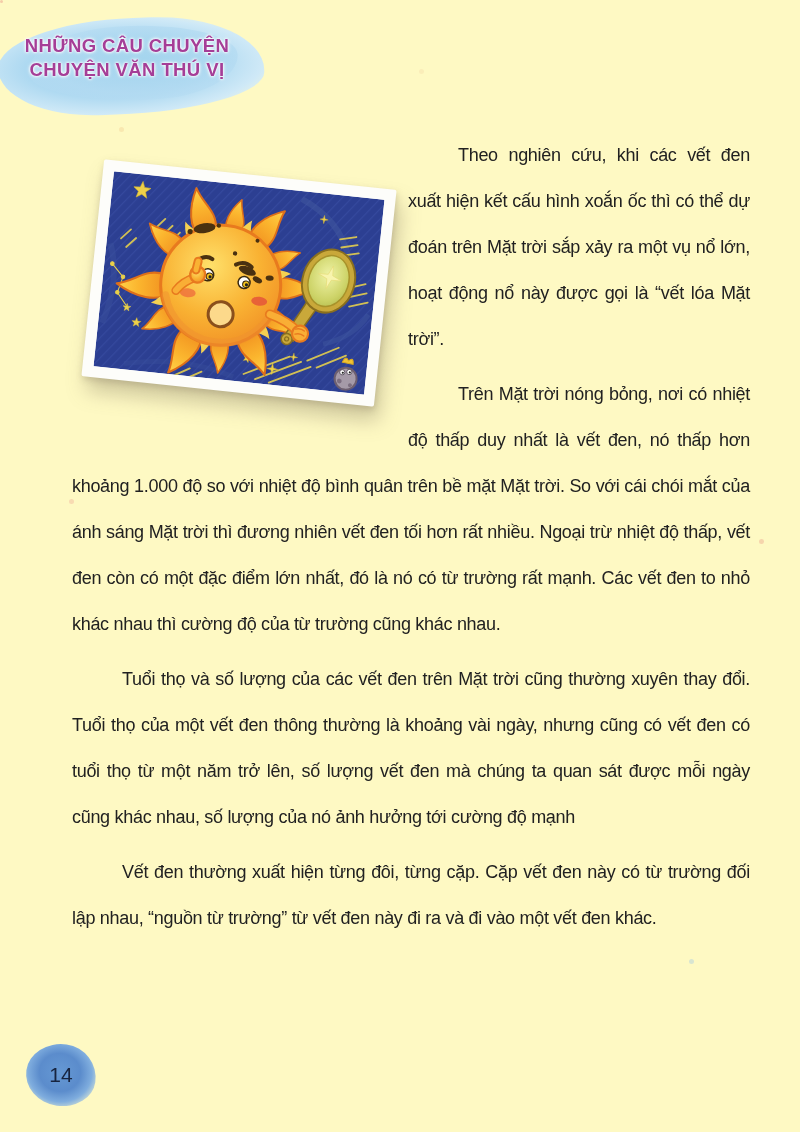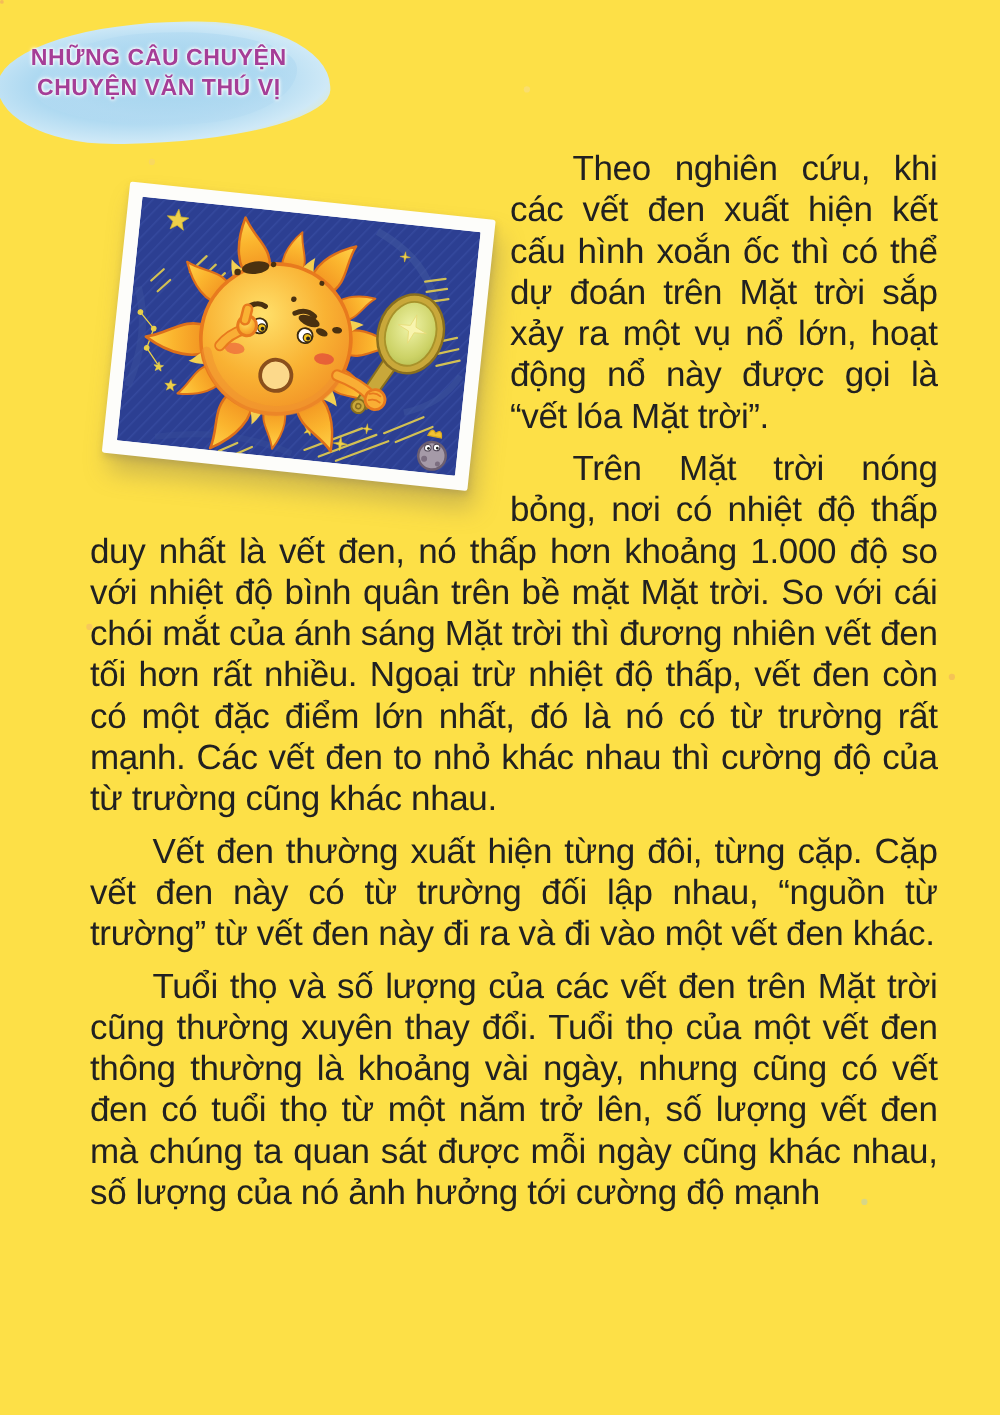--- a/index.html
+++ b/index.html
@@ -1,19 +1,19 @@
 <!DOCTYPE html>
 <html><head>
 <meta charset="utf-8">
 <style>
   html,body{margin:0;padding:0;}
   .page{
     position:relative;
     width:800px;height:1132px;
-    background:#fde047;
+    background:#fef9c3;
     overflow:hidden;
     font-family:"Liberation Sans", sans-serif;
   }
   
   .dust{
     position:absolute;left:0;top:0;width:3px;height:3px;border-radius:50%;
     background:rgba(230,120,120,.35);
     box-shadow: 70px 500px 0 1px rgba(235,150,140,.3),
                 760px 540px 0 1px rgba(230,130,120,.3),
                 120px 128px 0 1px rgba(240,200,140,.35),
@@ -37,22 +37,22 @@
     border-radius:48% 52% 42% 58% / 60% 45% 58% 42%;
   }
   .header-text{
     position:relative;z-index:2;text-align:center;
     font-size:18.5px;line-height:24px;font-weight:700;
     color:#a53e97;letter-spacing:.4px;
     text-shadow:0 0 2px #fff,0 0 3px #fff,0 0 4px rgba(255,255,255,.9);
   }
   
   .content{
-    position:absolute;left:72px;top:118px;width:678px;
-    font-size:28px;line-height:33px;letter-spacing:-0.3px;
+    position:absolute;left:72px;top:132px;width:678px;
+    font-size:18px;line-height:46px;letter-spacing:-0.3px;
     color:#212121;text-align:justify;
   }
   .content p{margin:0 0 9px 0;text-indent:50px;}
   .illu-float{float:left;width:336px;height:305px;}
   
   .photo{
     width:272px;
     margin:42px 0 0 20px;
     padding:11px;
     background:#fdfdfa;
@@ -243,17 +243,21 @@
             <circle cx="255" cy="175" r="2.6" fill="#fff" stroke="#4e4454" stroke-width=".8"></circle>
             <circle cx="248.6" cy="176.4" r="1.1" fill="#222"></circle>
             <circle cx="255.6" cy="175.4" r="1.1" fill="#222"></circle>
           </g>
         </svg>
       </figure>
     </div>
 
     <p>Theo nghiên cứu, khi các vết đen xuất hiện kết cấu hình xoắn ốc thì có thể dự đoán trên Mặt trời sắp xảy ra một vụ nổ lớn, hoạt động nổ này được gọi là “vết lóa Mặt trời”.</p>
     <p>Trên Mặt trời nóng bỏng, nơi có nhiệt độ thấp duy nhất là vết đen, nó thấp hơn khoảng 1.000 độ so với nhiệt độ bình quân trên bề mặt Mặt trời. So với cái chói mắt của ánh sáng Mặt trời thì đương nhiên vết đen tối hơn rất nhiều. Ngoại trừ nhiệt độ thấp, vết đen còn có một đặc điểm lớn nhất, đó là nó có từ trường rất mạnh. Các vết đen to nhỏ khác nhau thì cường độ của từ trường cũng khác nhau.</p>
+    <p>Tuổi thọ và số lượng của các vết đen trên Mặt trời cũng thường xuyên thay đổi. Tuổi thọ của một vết đen thông thường là khoảng vài ngày, nhưng cũng có vết đen có tuổi thọ từ một năm trở lên, số lượng vết đen mà chúng ta quan sát được mỗi ngày cũng khác nhau, số lượng của nó ảnh hưởng tới cường độ mạnh</p>
     <p>Vết đen thường xuất hiện từng đôi, từng cặp. Cặp vết đen này có từ trường đối lập nhau, “nguồn từ trường” từ vết đen này đi ra và đi vào một vết đen khác.</p>
-    <p>Tuổi thọ và số lượng của các vết đen trên Mặt trời cũng thường xuyên thay đổi. Tuổi thọ của một vết đen thông thường là khoảng vài ngày, nhưng cũng có vết đen có tuổi thọ từ một năm trở lên, số lượng vết đen mà chúng ta quan sát được mỗi ngày cũng khác nhau, số lượng của nó ảnh hưởng tới cường độ mạnh</p>
   </div>
 
+  <div class="pagenum">
+    <div class="blob"></div>
+    <div class="num">14</div>
+  </div>
 </div>
 
 </body></html>

